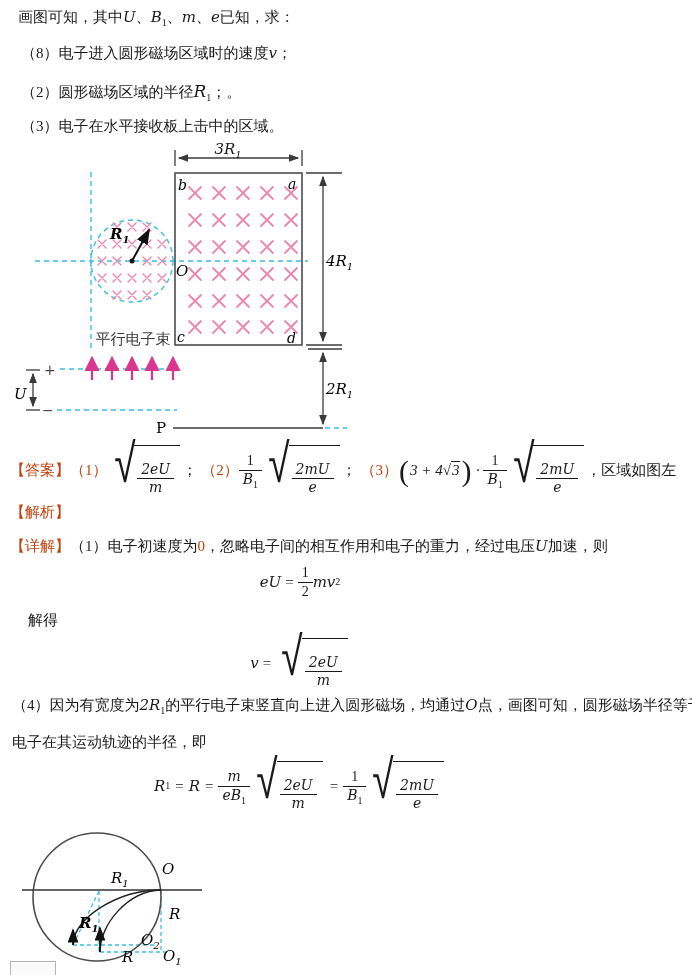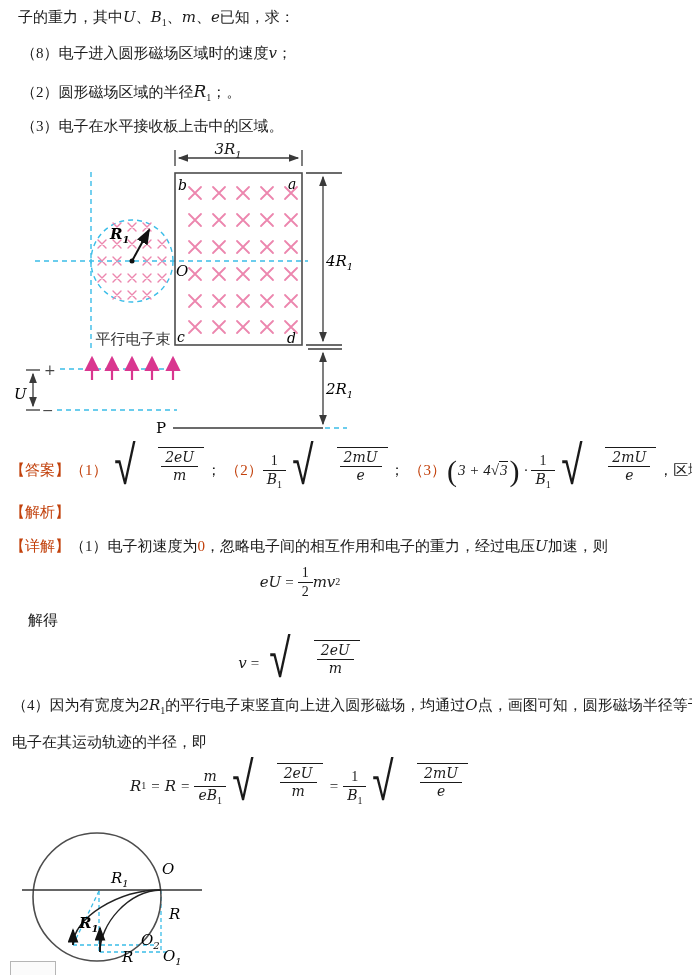--- a/index.html
+++ b/index.html
@@ -20,36 +20,36 @@
   .frac{display:inline-block;text-align:center;vertical-align:middle;font-size:14px;}
   .frac .num{display:block;padding:0 4px 1px;border-bottom:1.3px solid #1a1a1a;line-height:1.1;}
   .frac .den{display:block;padding:1px 4px 0;line-height:1.1;}
   .rom{font-style:normal;}
   
   .sqrt{display:inline-flex;align-items:flex-start;margin:0 2px;}
   .sqrt .sign{font-style:normal;font-family:"DejaVu Sans","Liberation Sans",sans-serif;
     line-height:1;font-weight:300;}
   .sqrt .body{border-top:1.4px solid #1a1a1a;}
   .sqrt.tall .sign{font-size:54px;margin:-8px -5px 0 0;transform:scaleX(0.72);}
-  .sqrt.tall .body{padding:2px 6px 0 3px;margin-left:24px;}
+  .sqrt.tall .body{padding:16px 6px 0 3px;}
   .bigp{font-size:30px;font-weight:300;font-style:normal;line-height:0.9;margin:0 1px;}
   .dot{margin:0 3px;}
   .rt{white-space:nowrap;font-style:italic;}
   .rt .s{font-style:normal;}
   .rt .ol{border-top:1.2px solid #1a1a1a;padding:0 1px;}
   .gap{display:inline-block;width:4px;}
   svg text{font-family:"DejaVu Serif","Liberation Serif",serif;}
   .svgvar{font-style:italic;}
   .graybox{border:1px solid #b5b5b5;background:#fbfbfb;}
 </style>
 </head>
 <body>
 
 <div class="abs cn" style="left:18px;top:8px;">
-  <span>子的重力，其中</span><i class="var">U</i><span>、</span><i class="var">B</i><sub>1</sub><span>、</span><i class="var">m</i><span>、</span><i class="var">e</i><span>已知，求：</span>
+  <span>画图可知，其中</span><i class="var">U</i><span>、</span><i class="var">B</i><sub>1</sub><span>、</span><i class="var">m</i><span>、</span><i class="var">e</i><span>已知，求：</span>
 </div>
 
 <div class="abs cn" style="left:21px;top:44px;">
   <span>（8）电子进入圆形磁场区域时的速度</span><i class="var">v</i><span>；</span>
 </div>
 <div class="abs cn" style="left:21px;top:81px;">
   <span>（2）圆形磁场区域的半径</span><i class="var" style="font-size:17px;">R</i><sub>1</sub><span>；。</span>
 </div>
 <div class="abs cn" style="left:21px;top:117px;">
   <span>（3）电子在水平接收板上击中的区域。</span>

